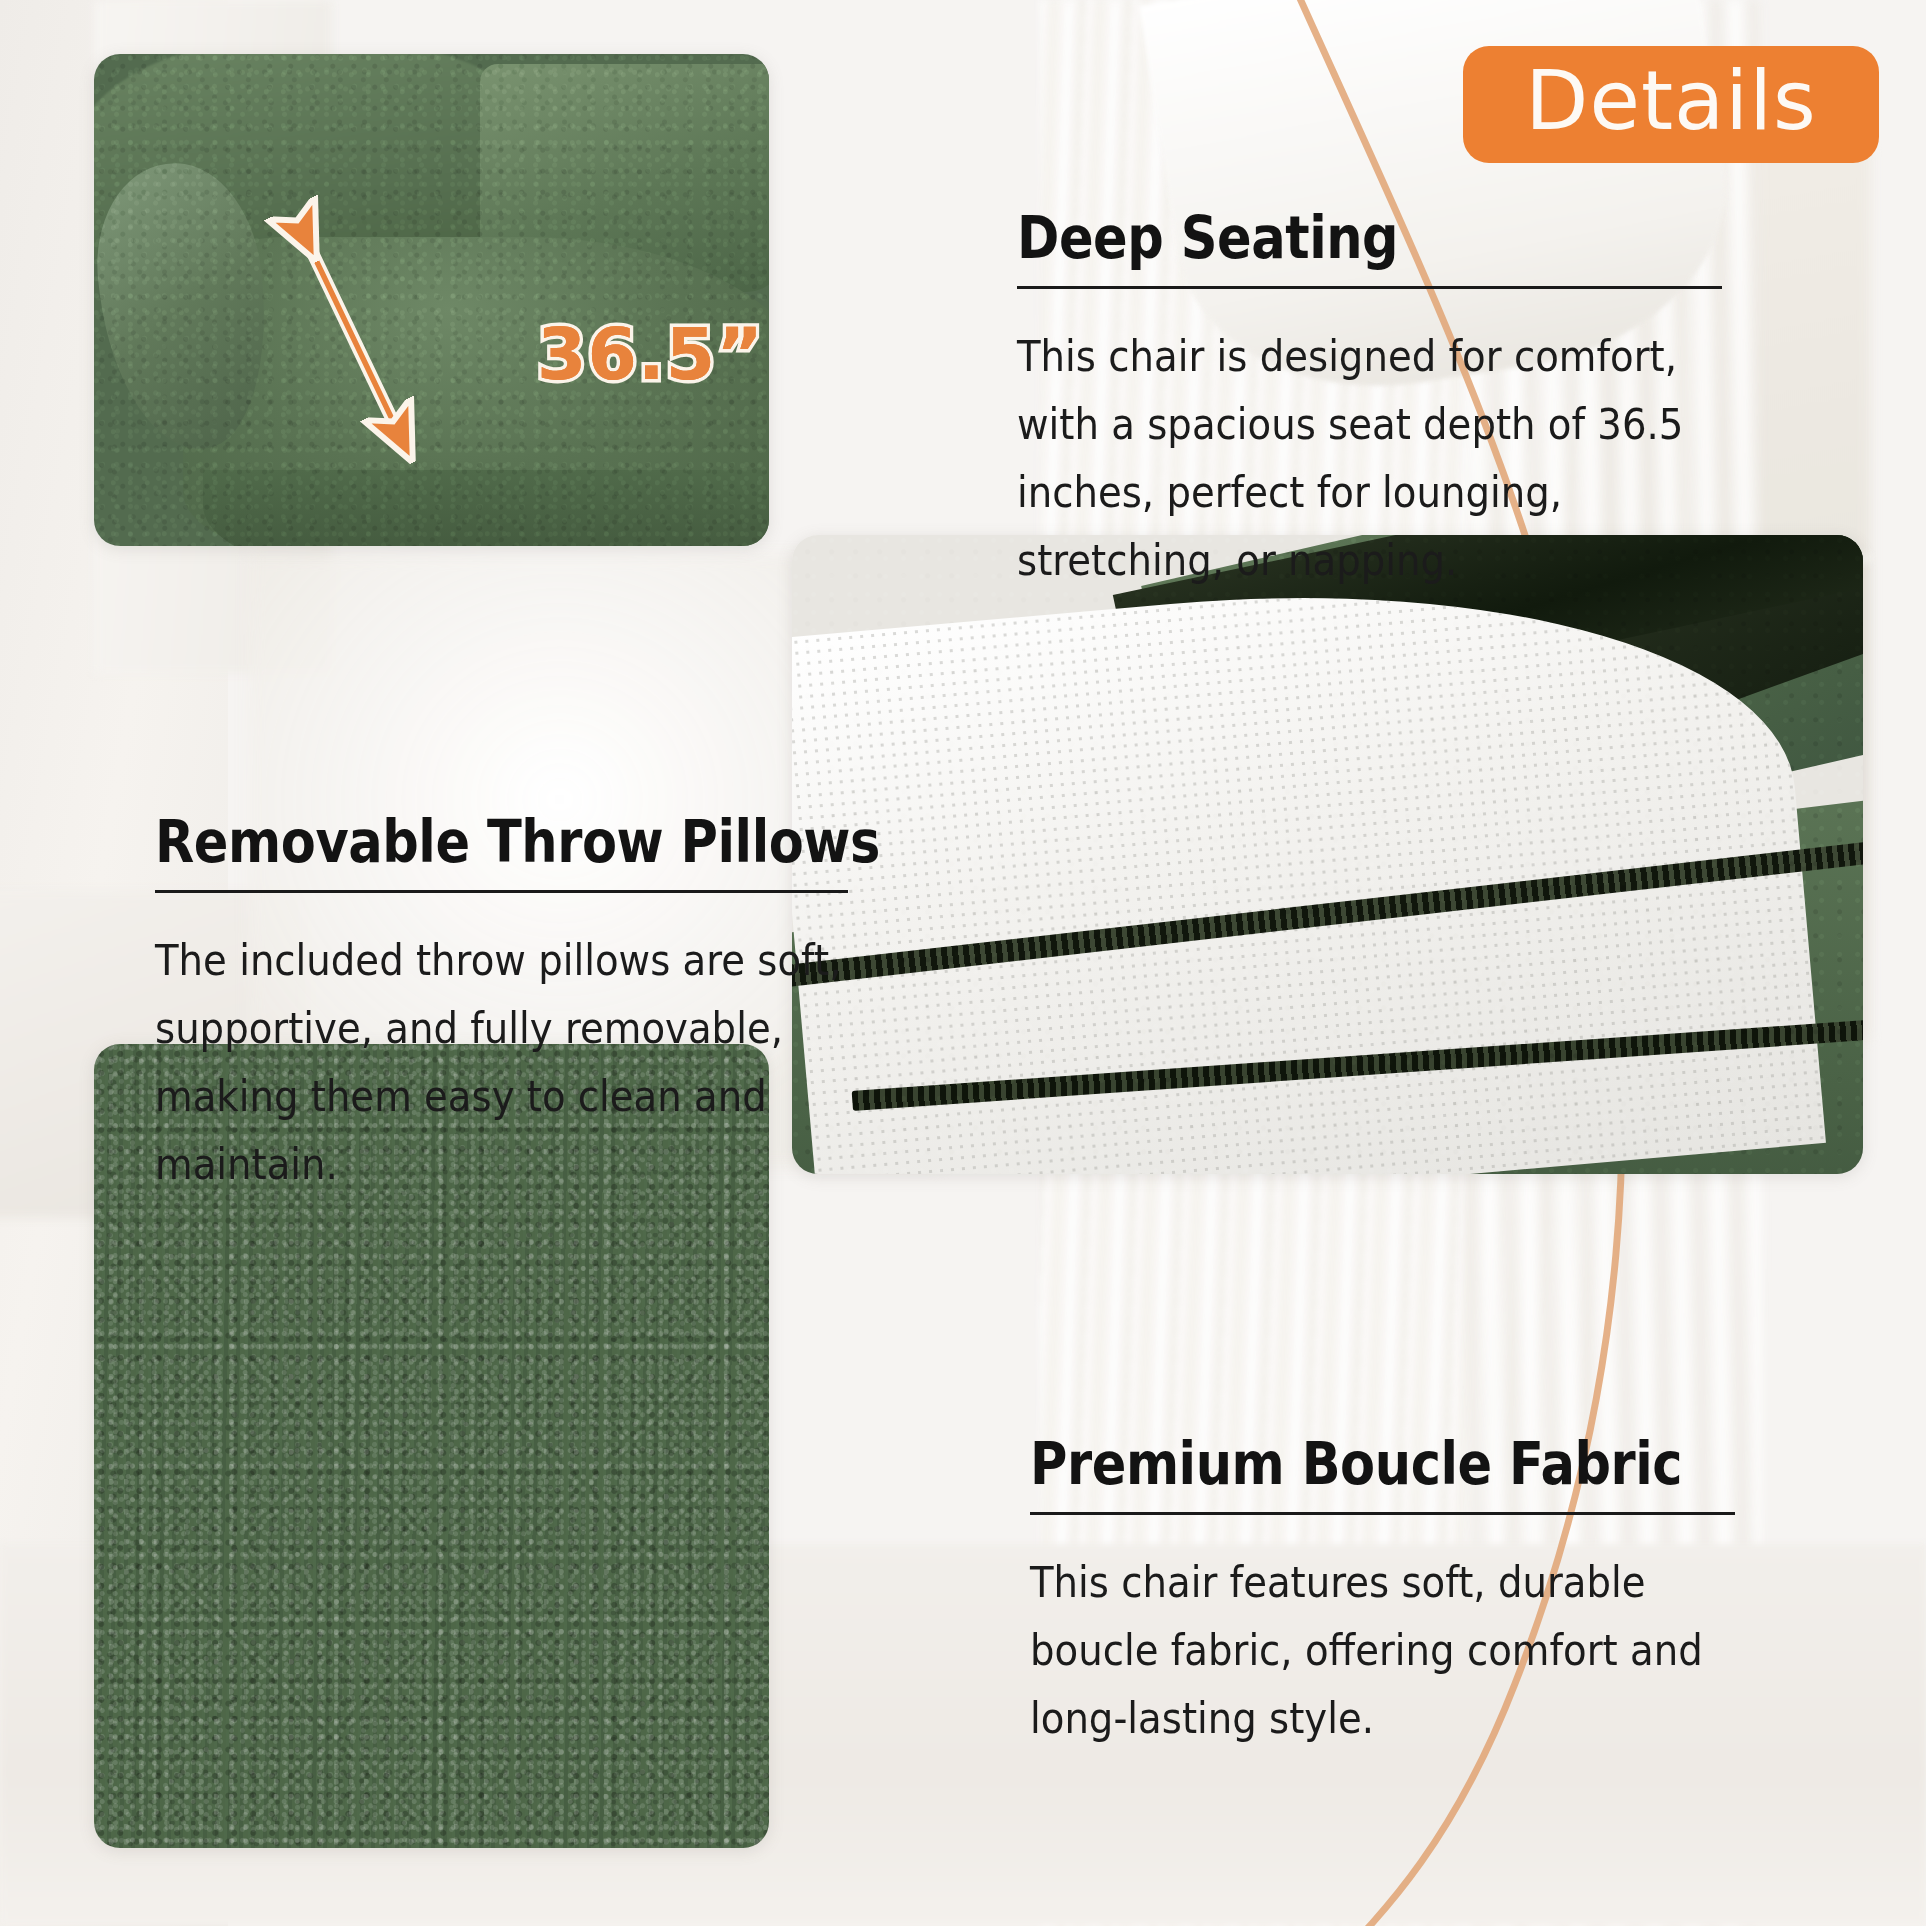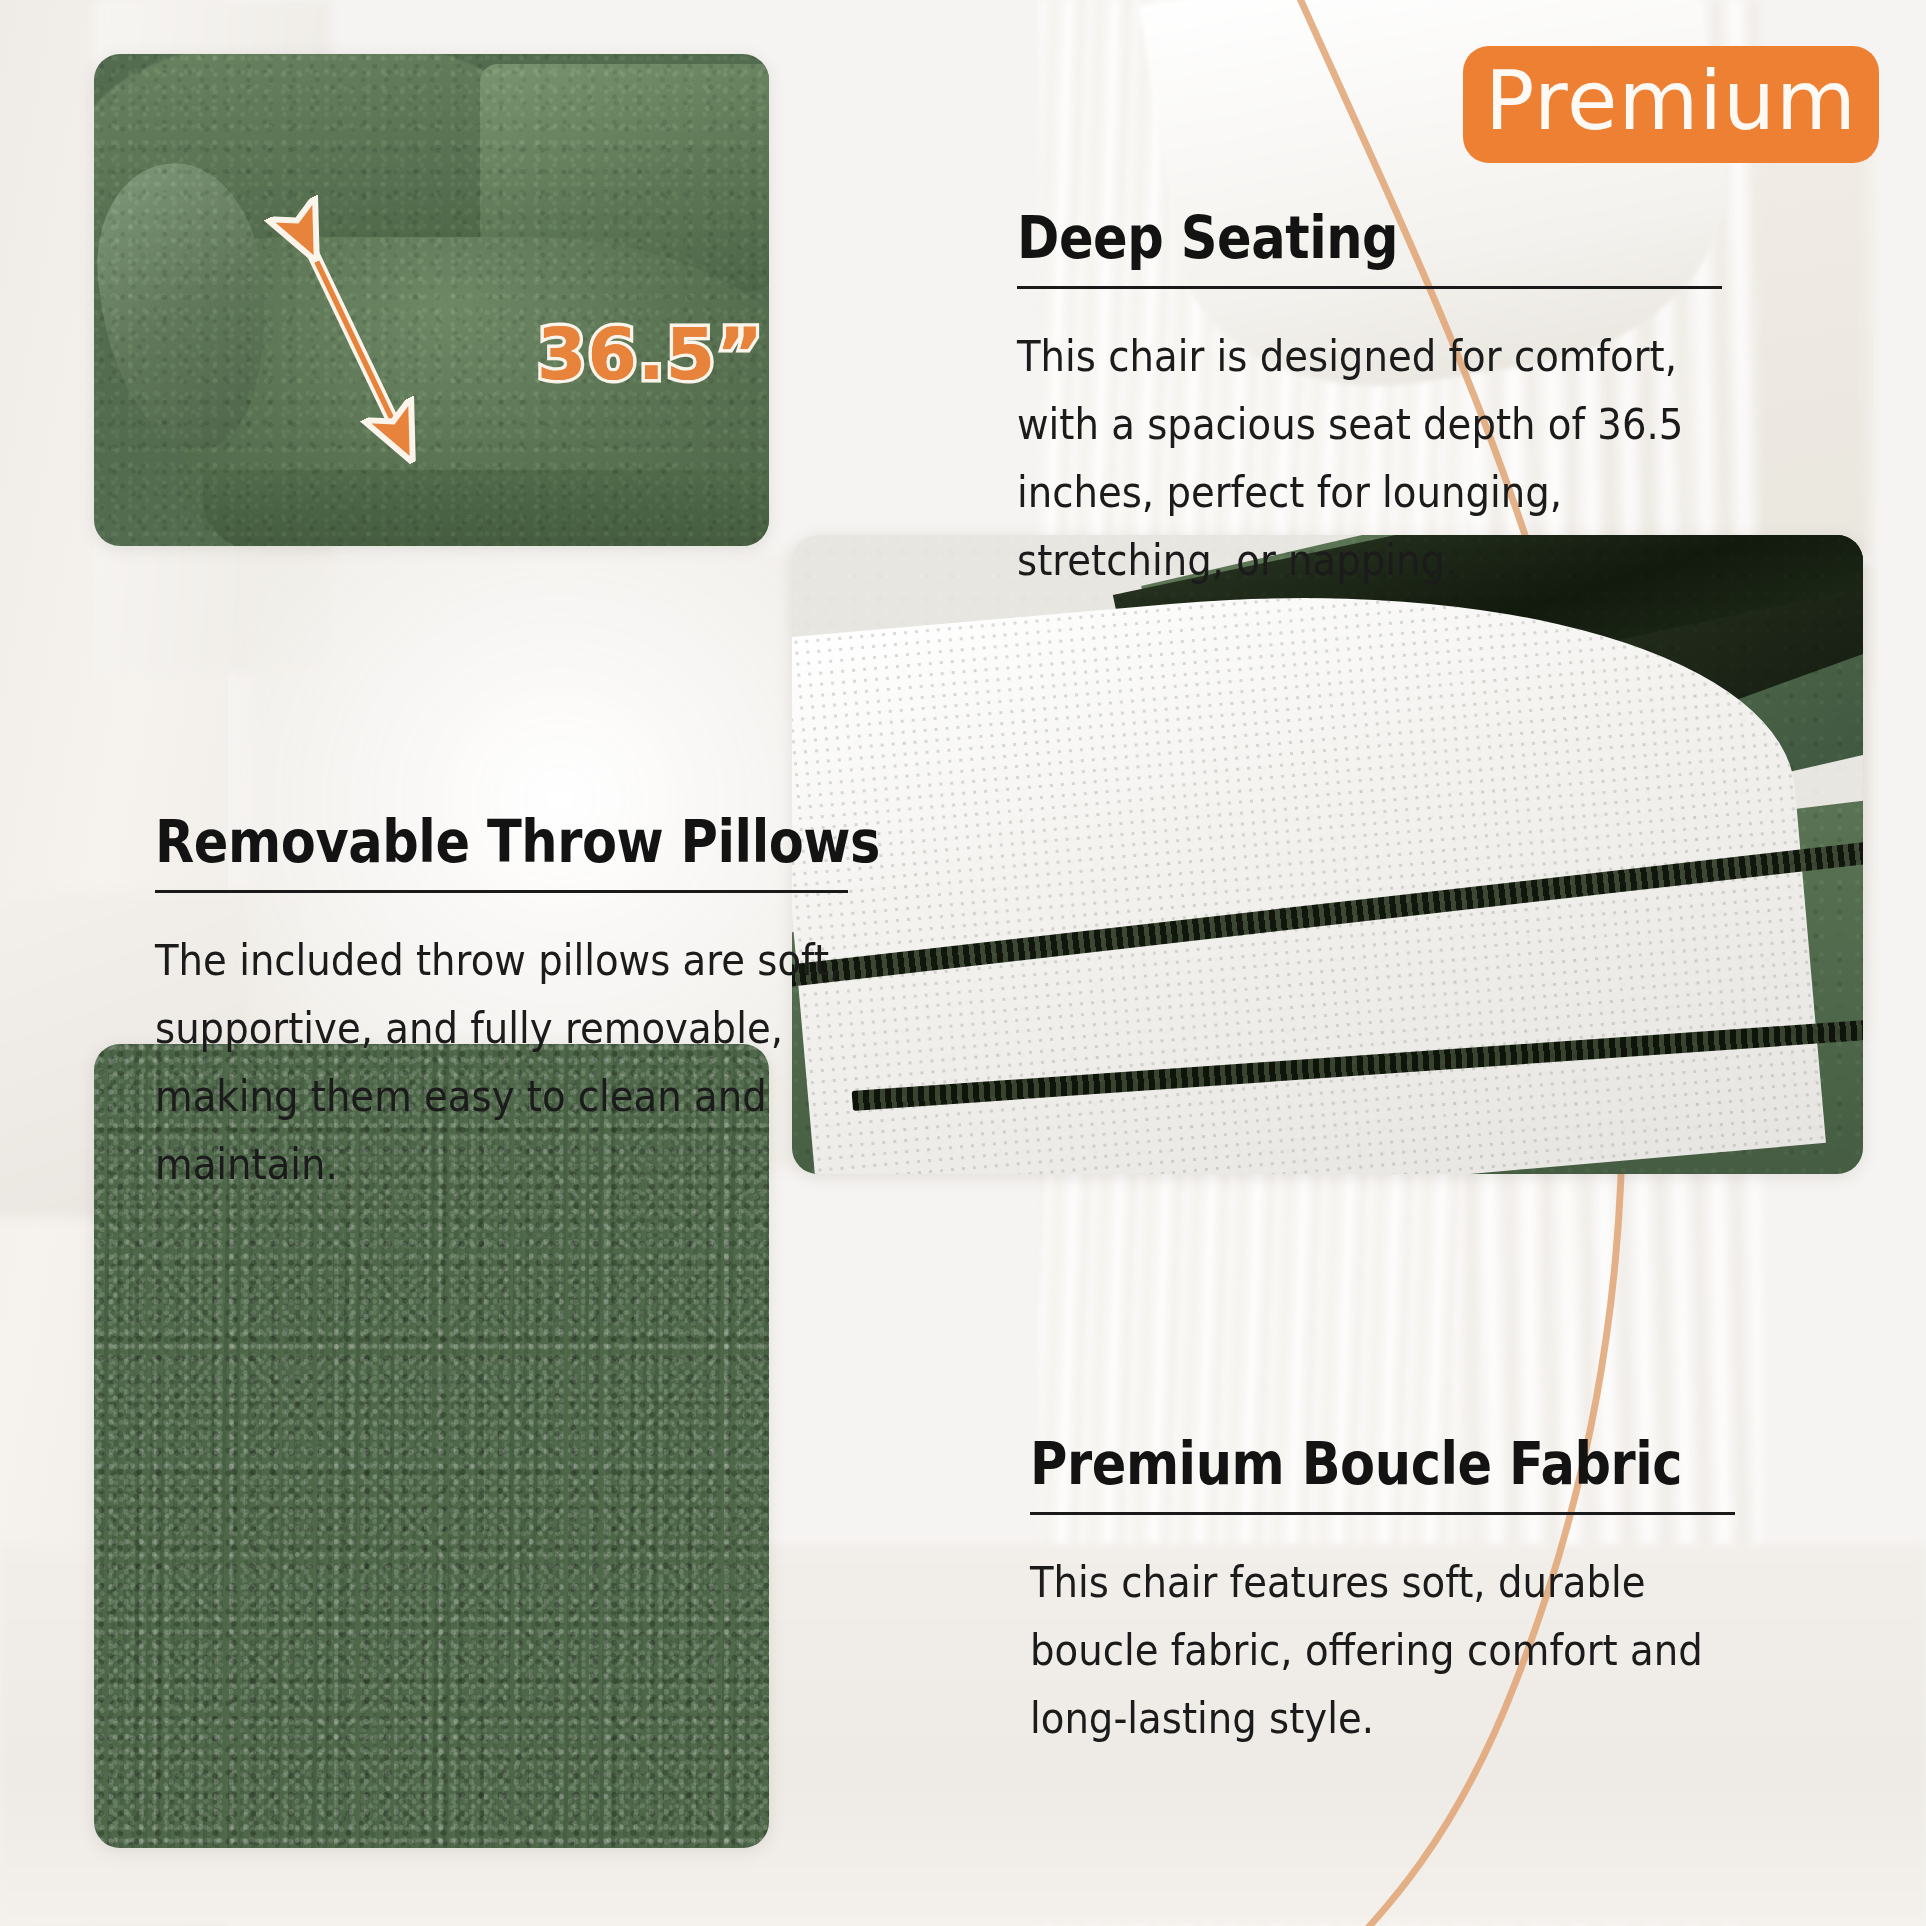--- a/index.html
+++ b/index.html
@@ -295,21 +295,21 @@
   <div class="bg-layer bg-curtain2"></div>
   <div class="bg-layer bg-valance"></div>
   <div class="bg-layer bg-floor"></div>
 </div>
 
 <svg id="curve" viewBox="0 0 1946 1946" preserveAspectRatio="none">
   <path d="M1300 -30 C 1430 260, 1560 520, 1612 820 C 1664 1120, 1640 1420, 1530 1700 C 1470 1855, 1400 1930, 1340 1990" fill="none" stroke="#E0A373" stroke-width="7" opacity="0.85"></path>
 </svg>
 
 <div class="badge">
-  <span>Premium</span>
+  <span>Details</span>
 </div>
 
 <div class="panel" id="panel-seat">
   <div class="seat-img">
     <div class="seat-back"></div>
     <div class="seat-cushion-r"></div>
     <div class="seat-base"></div>
     <div class="seat-pillow-l"></div>
     <div class="seat-skirt"></div>
     <div class="seat-grain"></div>

